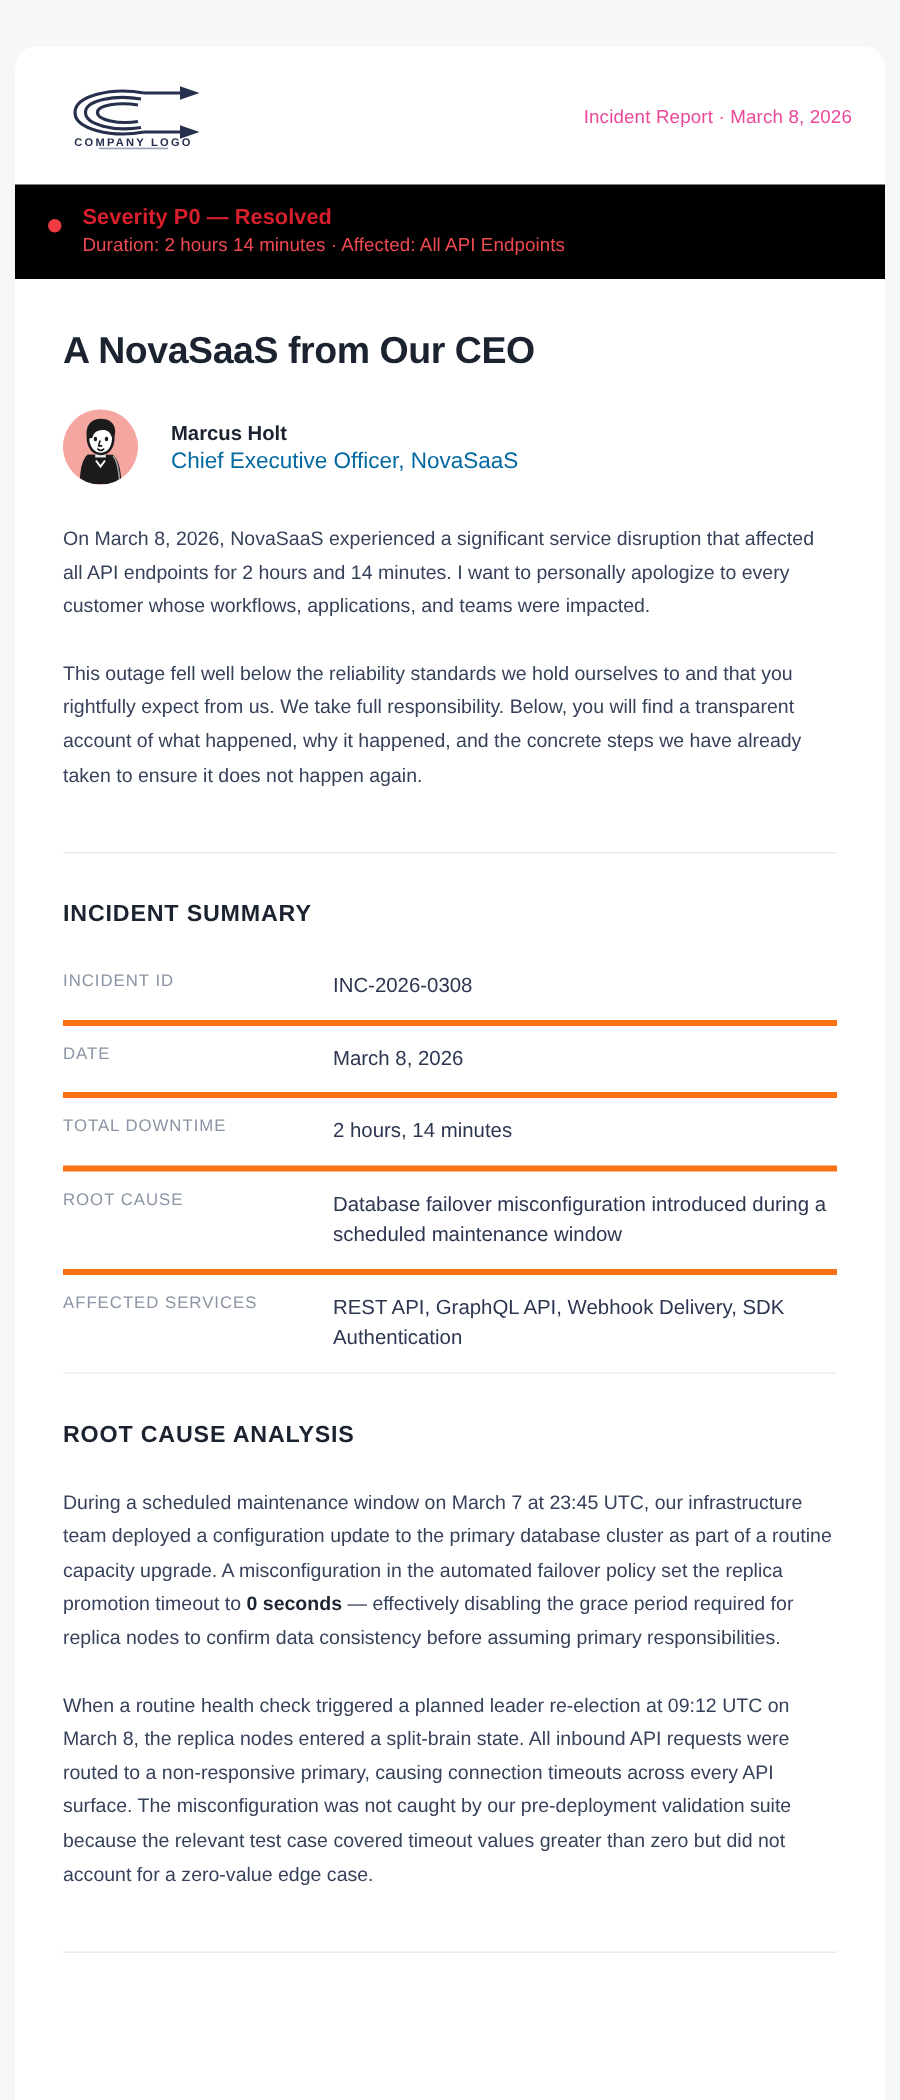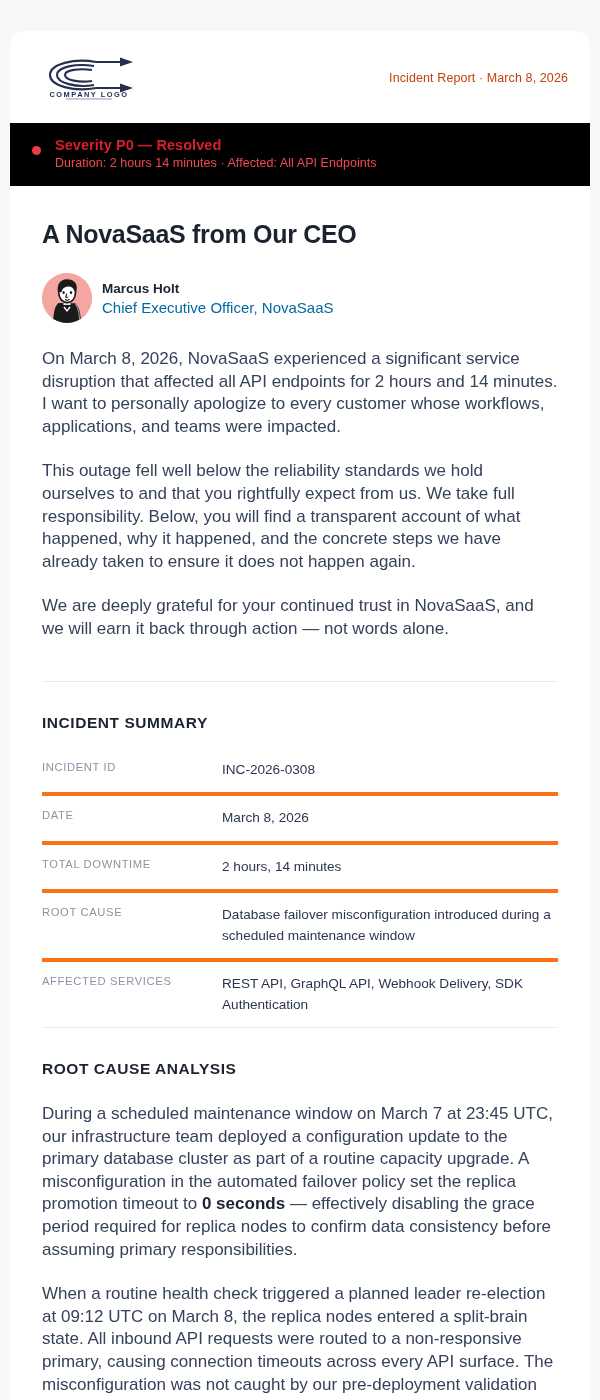--- a/index.html
+++ b/index.html
@@ -42,21 +42,21 @@
     display: flex;
     align-items: center;
     justify-content: center;
     padding-left: 6px;
   }
 
   .logo-svg { display: block; }
 
   .header-meta {
     font-size: 12.5px;
-    color: #c2410c;
+    color: #ec4899;
     letter-spacing: 0.1px;
     white-space: nowrap;
     margin-left: 22px;
   }
 
   
   .severity-banner {
     background: #000000;
     padding: 14px 22px 16px 22px;
     display: flex;
@@ -95,21 +95,21 @@
     font-size: 25px;
     font-weight: bold;
     color: #1c2330;
     letter-spacing: -0.3px;
     margin-top: 34px;
   }
 
   .author-row {
     display: flex;
     align-items: center;
-    gap: 10px;
+    gap: 22px;
     margin-top: 24px;
   }
 
   .avatar {
     width: 50px;
     height: 50px;
     border-radius: 50%;
     background: #f6a6a0;
     flex: 0 0 auto;
     overflow: hidden;
@@ -124,21 +124,21 @@
     color: #1c2330;
   }
 
   .author-role {
     font-size: 15px;
     color: #0369a1;
   }
 
   
   .para {
-    font-size: 17px;
+    font-size: 13px;
     line-height: 22.6px;
     color: #36415a;
     margin-top: 25px;
     letter-spacing: 0.01px;
   }
 
   .para.tight { margin-top: 22px; }
 
   .para b { color: #1c2330; font-weight: bold; }
 
@@ -246,21 +246,20 @@
           </svg>
         </div>
         <div class="author-meta">
           <div class="author-name">Marcus Holt</div>
           <div class="author-role">Chief Executive Officer, NovaSaaS</div>
         </div>
       </div>
 
       <p class="para">On March 8, 2026, NovaSaaS experienced a significant service disruption that affected all API endpoints for 2 hours and 14 minutes. I want to personally apologize to every customer whose workflows, applications, and teams were impacted.</p>
       <p class="para tight">This outage fell well below the reliability standards we hold ourselves to and that you rightfully expect from us. We take full responsibility. Below, you will find a transparent account of what happened, why it happened, and the concrete steps we have already taken to ensure it does not happen again.</p>
-      <p class="para tight">We are deeply grateful for your continued trust in NovaSaaS, and we will earn it back through action — not words alone.</p>
 
       <div class="divider"></div>
 
       <h2 class="section-heading">INCIDENT SUMMARY</h2>
 
       <table class="summary-table">
         <tbody>
           <tr>
             <td class="sum-label">INCIDENT ID</td>
             <td class="sum-value">INC-2026-0308</td>

